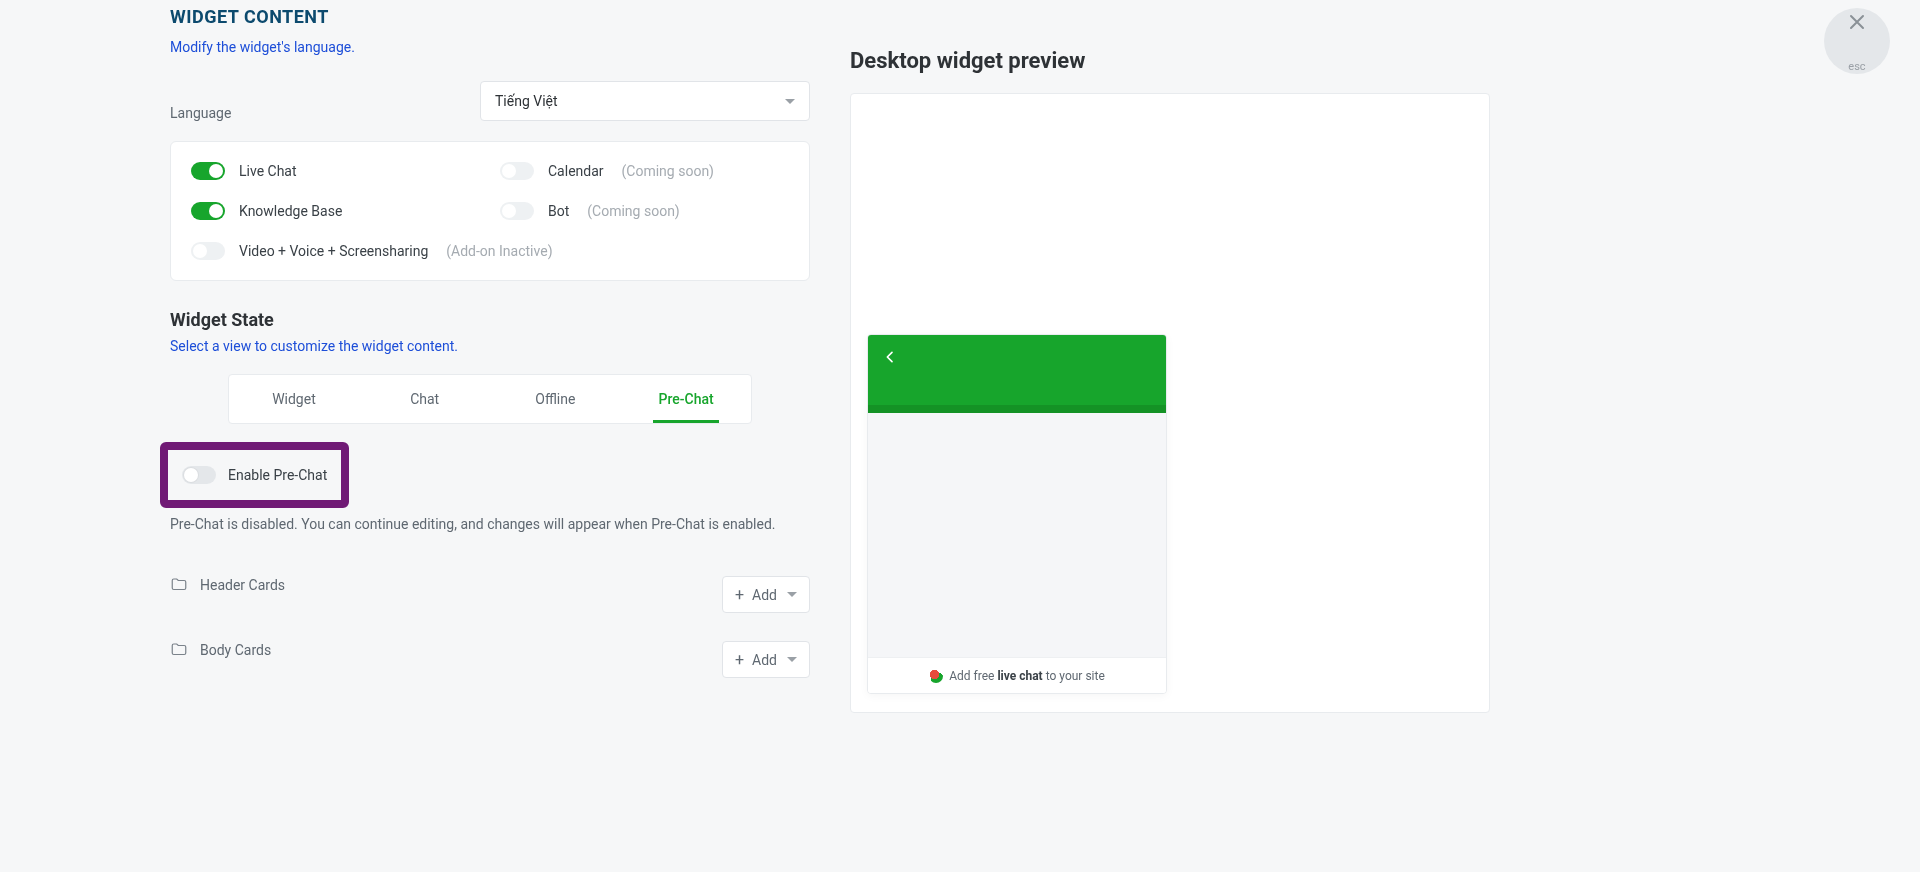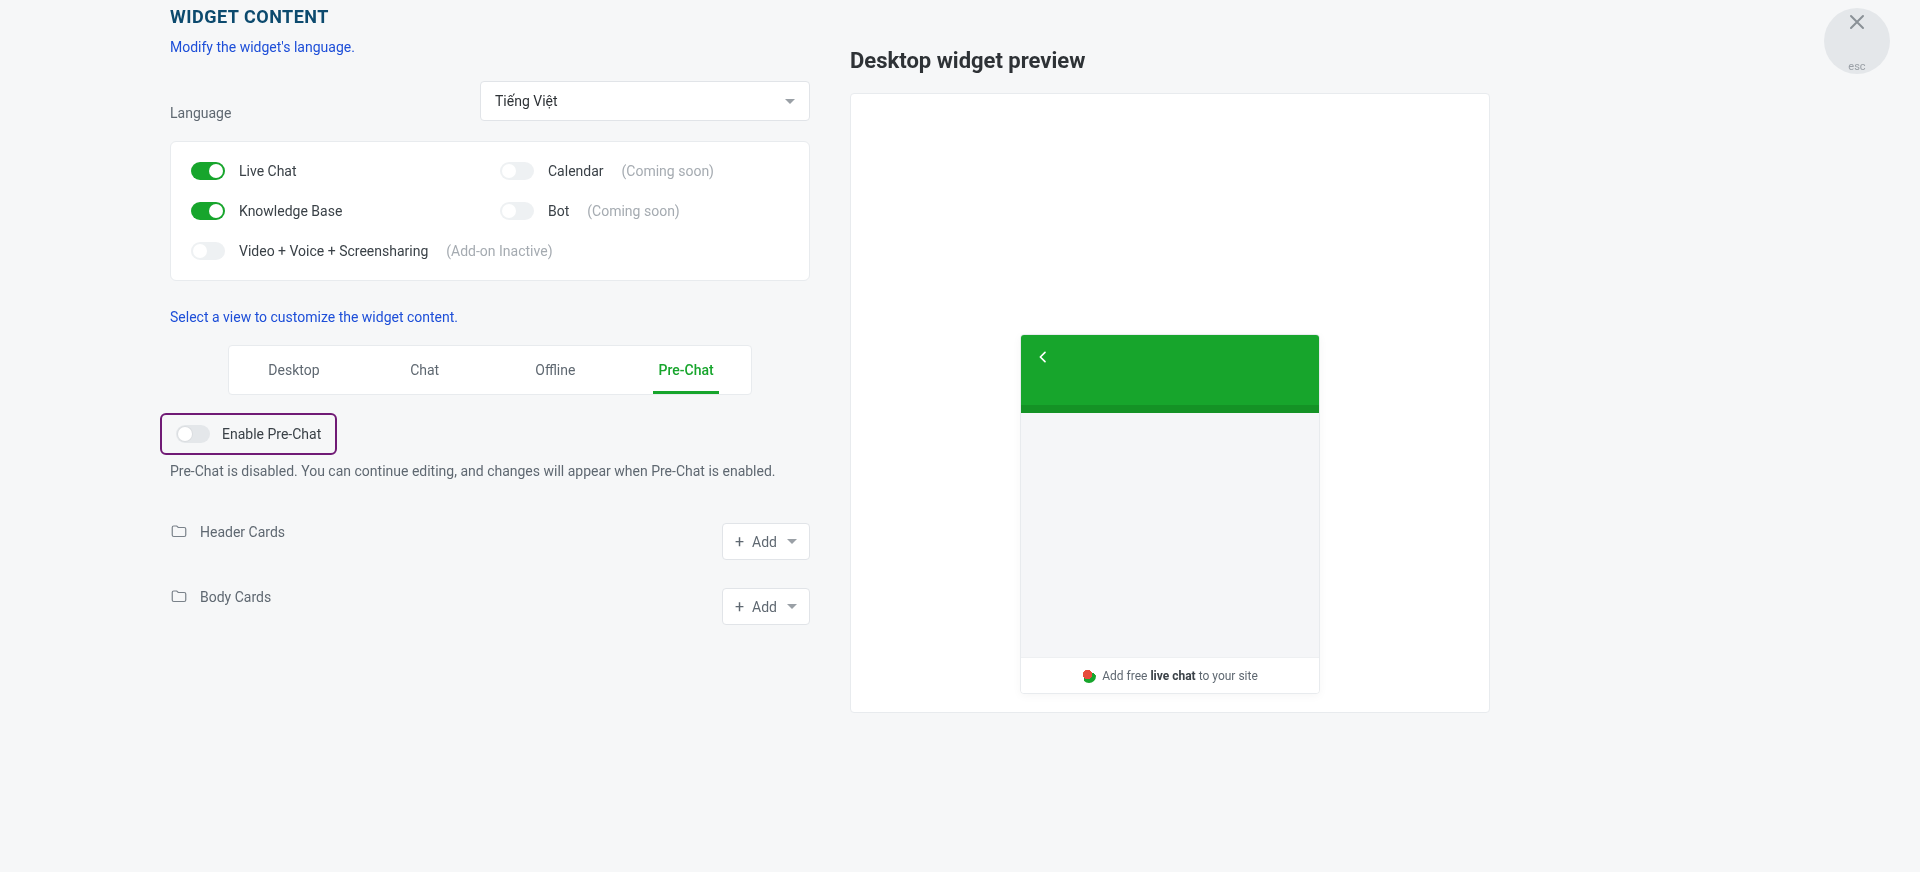--- a/index.html
+++ b/index.html
@@ -114,25 +114,25 @@
     cursor:pointer;
     position:relative;
   }
   .tab.active { color:#17a52c; font-weight:500; }
   .tab.active::after {
     content:""; position:absolute; left:25%; right:25%; bottom:0;
     height:3px; background:#17a52c;
   }
 
   .prechat-toggle-box {
-    border: 2px solid #701a75;
+    border: 8px solid #701a75;
     border-radius: 6px;
     display: inline-flex;
     align-items: center;
-    padding: 10px 14px;
+    padding: 16px 14px;
     margin-bottom: 8px;
     margin-left: -10px;
   }
   .prechat-toggle-box .toggle { margin-right: 12px; }
   .disabled-note { color:#5f6871; margin-bottom: 30px; }
 
   .cards-row {
     display:flex; align-items:flex-start; justify-content:space-between;
     padding: 14px 0;
   }
@@ -144,21 +144,21 @@
     padding: 8px 12px; cursor:pointer; color:#5f6871;
   }
   .add-btn .plus { font-size:16px; margin-right:8px; color:#5f6871; }
   .add-btn .caret { margin-left:10px; }
 
   
   .preview-title { font-size: 22px; font-weight:700; margin-bottom: 20px; color:#2e3236; }
   .preview-frame {
     background:#fff; border:1px solid #e8ebee; border-radius:4px;
     height: 620px; position:relative;
-    display:flex; align-items:flex-end; justify-content:center;
+    display:flex; align-items:flex-end; 
     padding: 16px 16px 10px 16px;
   }
   .widget {
     width: 300px; height: 360px;
     background:#fff;
     border:1px solid #e8ebee; border-radius:4px;
     overflow:hidden;
     box-shadow: 0 2px 10px rgba(0,0,0,0.04);
     display:flex; flex-direction:column;
     margin-bottom: 8px;
@@ -230,24 +230,25 @@
         <div class="feature-row span2">
           <span class="toggle disabled">
               <span class="knob"></span>
             </span>
           <span class="feature-label">Video + Voice + Screensharing</span>
           <span class="feature-note">(Add-on Inactive)</span>
         </div>
       </div>
     </div>
 
+    <h2 class="sub-title">Widget State</h2>
     <div class="subtext">Select a view to customize the widget content.</div>
 
     <div class="tabs">
-      <div class="tab">Desktop</div>
+      <div class="tab">Widget</div>
       <div class="tab">Chat</div>
       <div class="tab">Offline</div>
       <div class="tab active">Pre-Chat</div>
     </div>
 
     <div class="prechat-toggle-box">
       <span class="toggle off">
           <span class="knob"></span>
         </span>
       <span class="feature-label">Enable Pre-Chat</span>

